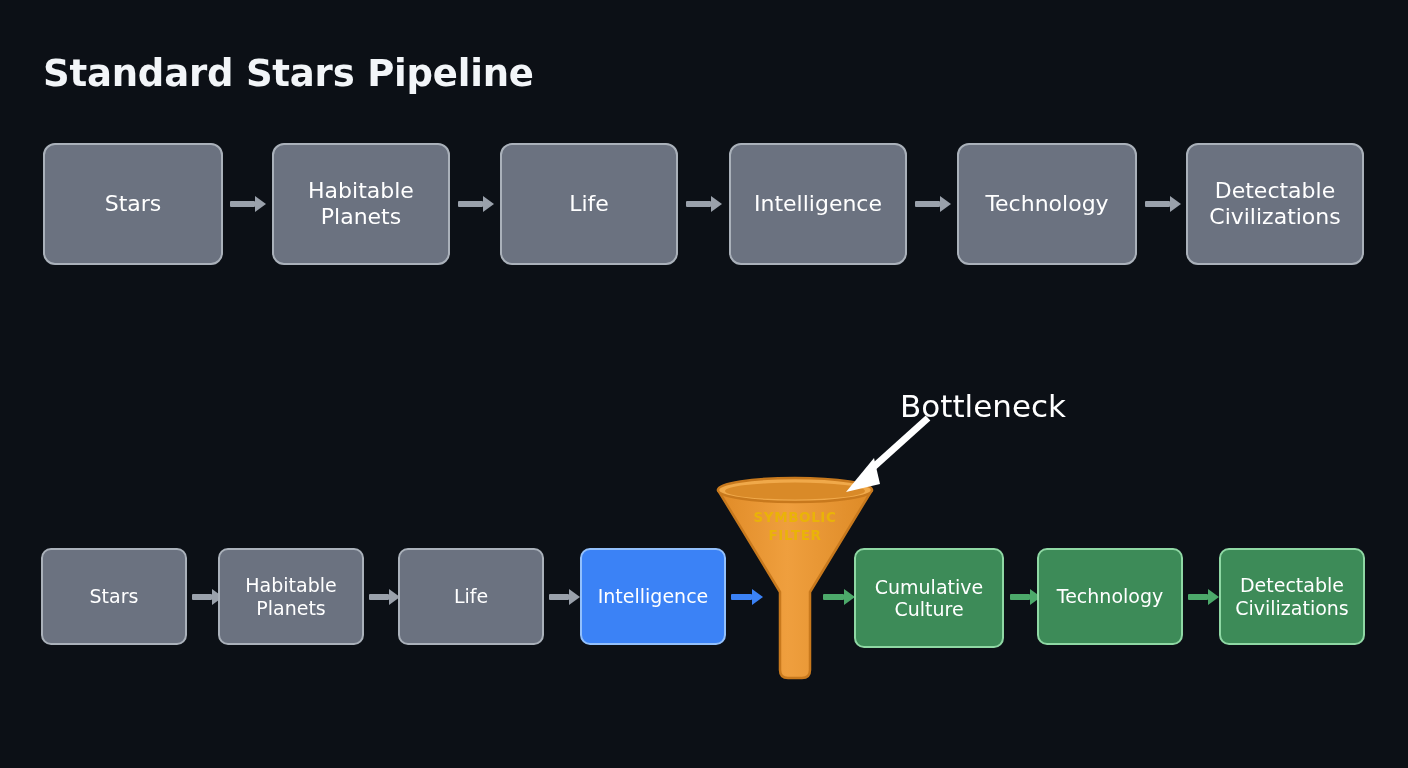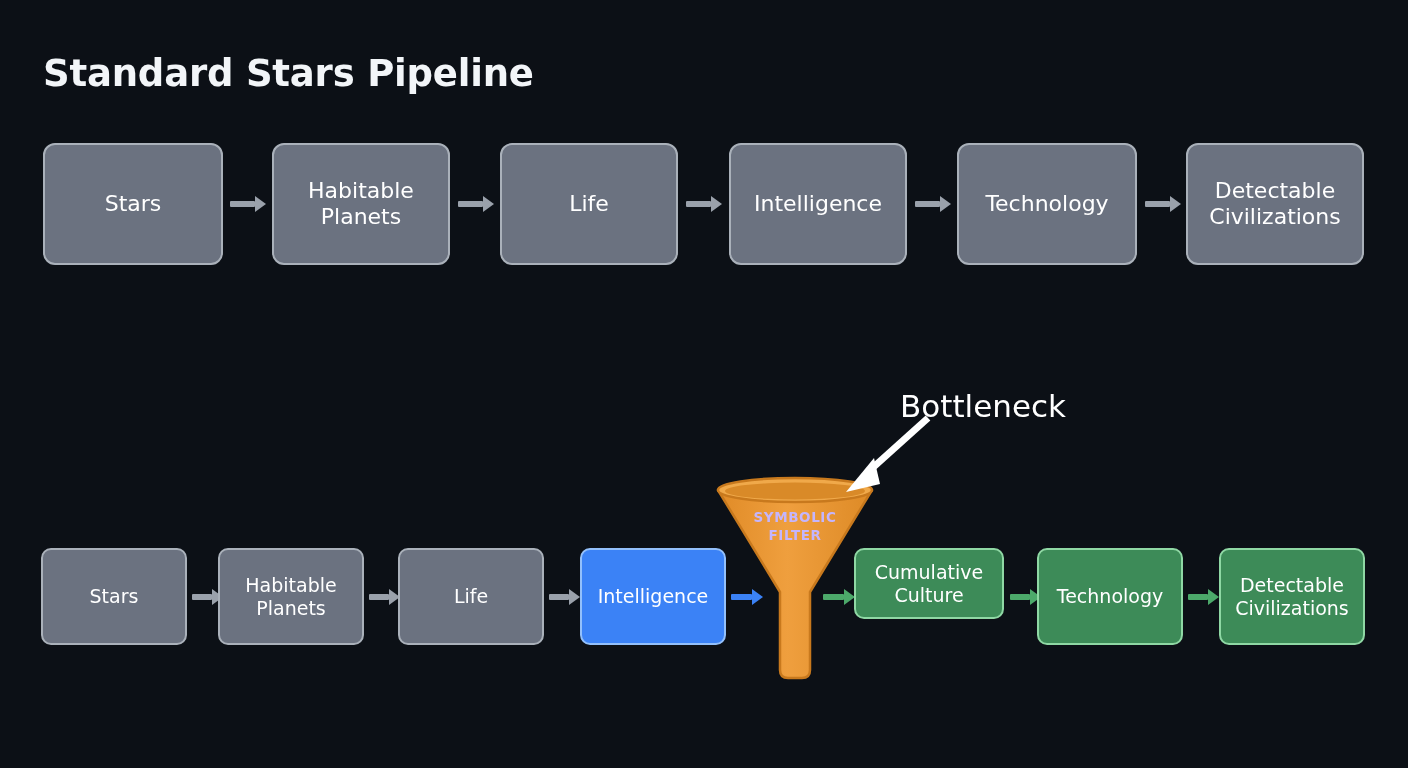--- a/index.html
+++ b/index.html
@@ -63,21 +63,21 @@
   .arrow.green .head{border-left:11px solid #4ca96a;}
 
   
   #funnel{position:absolute;left:710px;top:480px;width:170px;height:205px;}
   #funnel svg{display:block;overflow:visible;}
   .funnel-label{
     position:absolute;
     left:0;width:170px;
     top:28px;
     text-align:center;
-    color:#c4b5fd;
+    color:#eab308;
     font-size:13.5px;
     font-weight:700;
     letter-spacing:0.6px;
     line-height:1.35;
     white-space:pre-line;
     pointer-events:none;
   }
 
   
   #bottleneck-label{
@@ -166,21 +166,21 @@
     <div class="arrow blue" style="left:731px;top:597px;width:32px;">
       <div class="shaft" style="width:21px;"></div>
       <div class="head" style="left:21px;"></div>
     </div>
 
     <div class="arrow green" style="left:823px;top:597px;width:32px;">
       <div class="shaft" style="width:21px;"></div>
       <div class="head" style="left:21px;"></div>
     </div>
 
-    <div class="node green" style="left:854px;top:548px;width:150px;height:71px;">Cumulative
+    <div class="node green" style="left:854px;top:548px;width:150px;height:100px;">Cumulative
 Culture</div>
 
     <div class="arrow green" style="left:1010px;top:597px;width:30px;">
       <div class="shaft" style="width:20px;"></div>
       <div class="head" style="left:20px;"></div>
     </div>
 
     <div class="node green" style="left:1037px;top:548px;width:146px;height:97px;">Technology</div>
 
     <div class="arrow green" style="left:1188px;top:597px;width:30px;">

